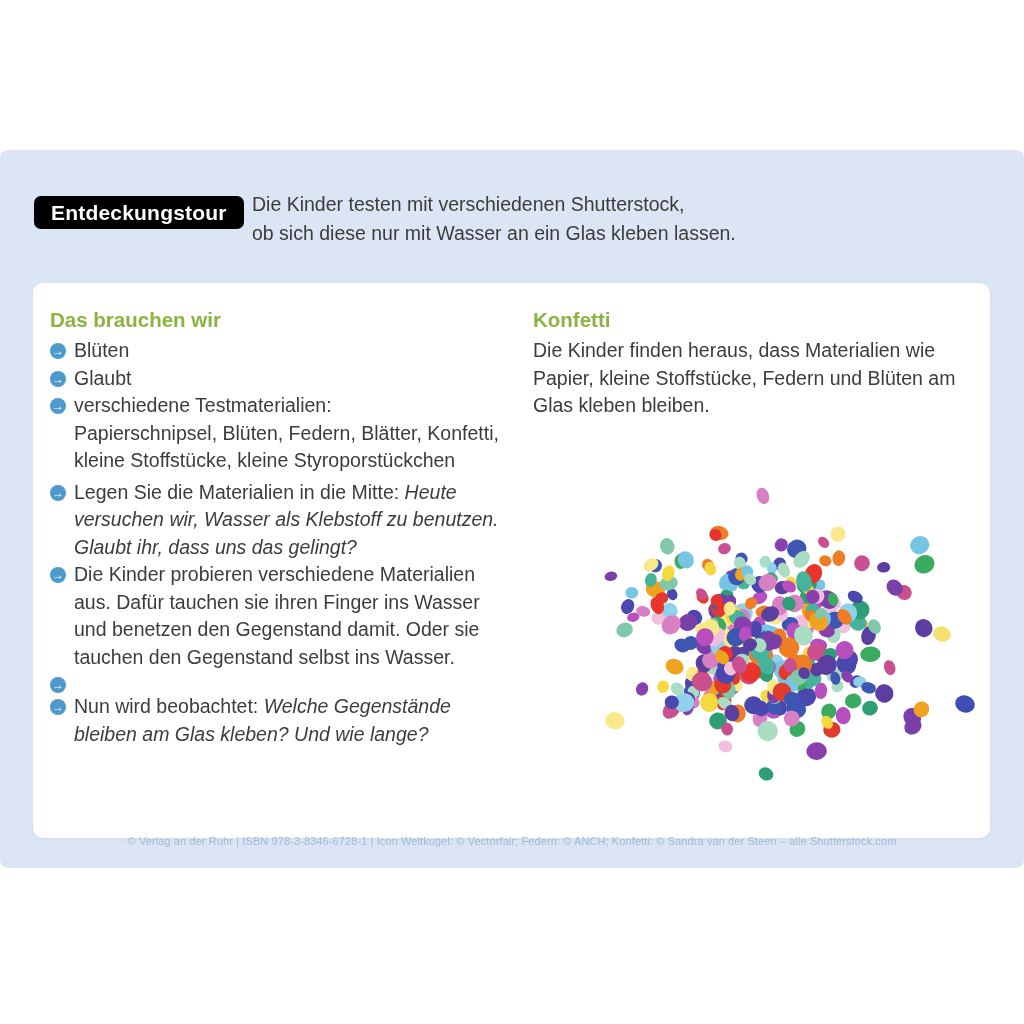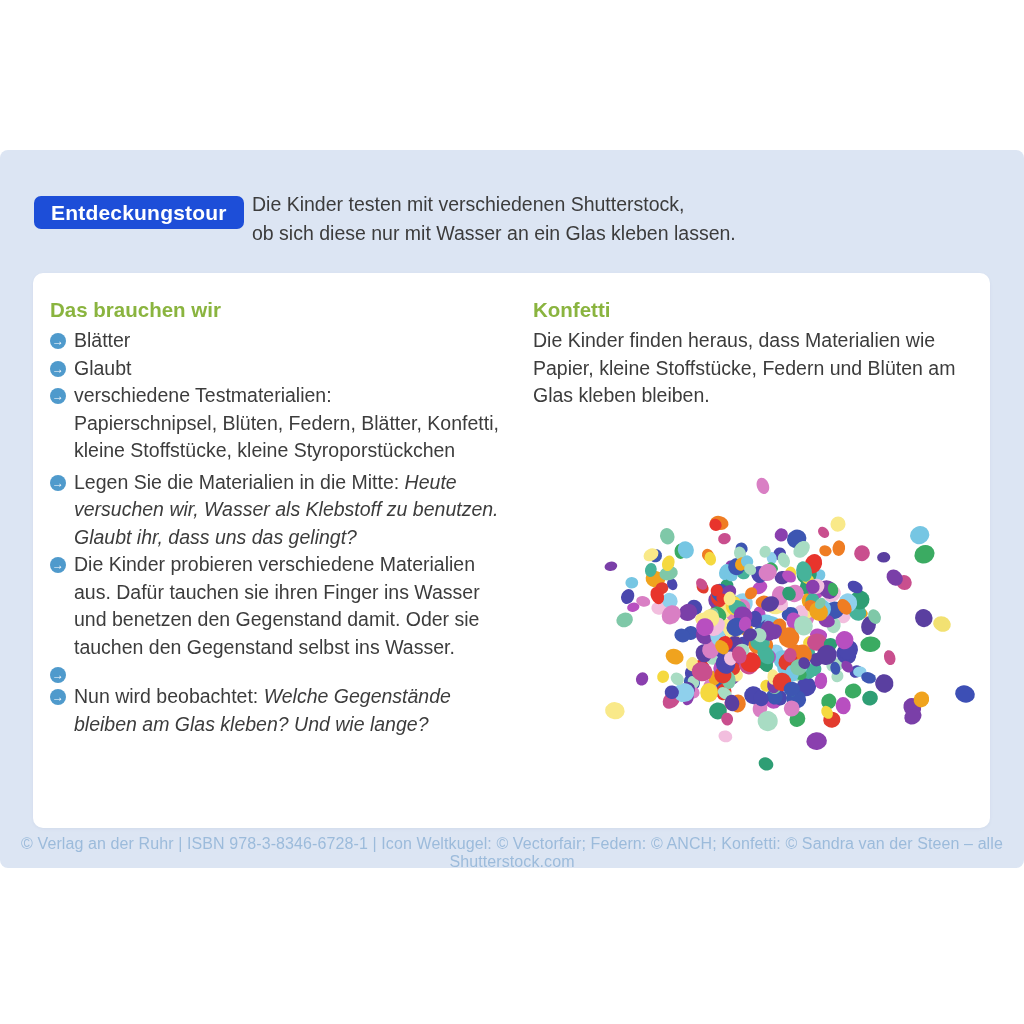--- a/index.html
+++ b/index.html
@@ -16,39 +16,39 @@
     left: 0; top: 150px;
     width: 1024px; height: 718px;
     background: #dce5f3;
     border-radius: 8px;
   }
   .badge {
     position: absolute;
     left: 34px; top: 196px;
     height: 33px;
     padding: 0 17px;
-    background: #1d4ed8;
+    background: #000000;
     border-radius: 7px;
     color: #ffffff;
     font-size: 21px;
     font-weight: 700;
     line-height: 33px;
     letter-spacing: 0.2px;
   }
   .intro {
     position: absolute;
     left: 252px; top: 190px;
     font-size: 19.5px;
     line-height: 29px;
     color: #3c3c3c;
     white-space: pre-line;
   }
   .card {
     position: absolute;
-    left: 33px; top: 273px;
+    left: 33px; top: 283px;
     width: 957px; height: 555px;
     background: #ffffff;
     border-radius: 10px;
     box-shadow: 0 1px 3px rgba(120,140,180,0.10);
   }
   .col-left {
     position: absolute;
     left: 17px; top: 23px;
     width: 455px;
   }
@@ -99,21 +99,21 @@
   .confetti-wrap {
     position: absolute;
     left: 495px; top: 166px;
     width: 470px; height: 386px;
   }
   .footer {
     position: absolute;
     left: 0; top: 835px;
     width: 1024px;
     text-align: center;
-    font-size: 16px;
+    font-size: 11px;
     color: #9cbbdb;
     letter-spacing: 0.1px;
   }
 </style>
 </head>
 <body>
 
 <div class="band"></div>
 
 <div class="badge">Entdeckungstour</div>
@@ -121,21 +121,21 @@
 <div class="intro">Die Kinder testen mit verschiedenen Shutterstock,
 ob sich diese nur mit Wasser an ein Glas kleben lassen.</div>
 
 <div class="card">
 
   <div class="col-left">
     <h3 class="section-title">Das brauchen wir</h3>
     <ul class="arrow-list" id="materials-list">
         <li>
           <span class="bullet">→</span>
-          <span class="li-text"><span>Blätter</span></span>
+          <span class="li-text"><span>Blüten</span></span>
         </li>
         <li>
           <span class="bullet">→</span>
           <span class="li-text"><span>Glaubt</span></span>
         </li>
         <li>
           <span class="bullet">→</span>
           <span class="li-text"><span>verschiedene Testmaterialien:
 Papierschnipsel, Blüten, Federn, Blätter, Konfetti,
 kleine Stoffstücke, kleine Styroporstückchen</span></span>

